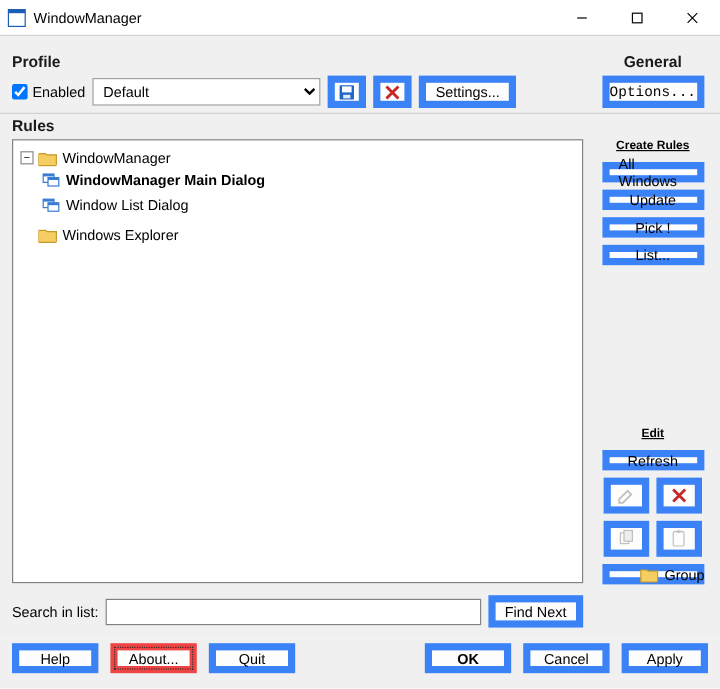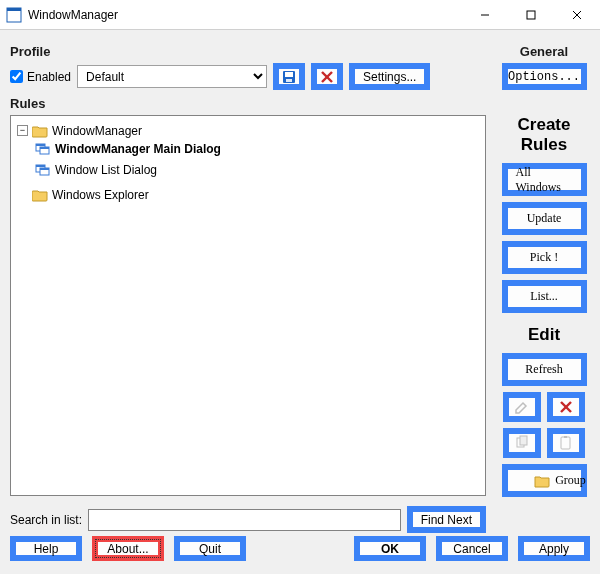--- a/index.html
+++ b/index.html
@@ -172,22 +172,22 @@
     padding: 0 4px;
   }
 
   .sidecol {
     width: 92px;
     display: flex;
     flex-direction: column;
     gap: 6px;
     padding-top: 0;
   }
-  .sidecol .glabel { font-weight:700; font-size:17px; text-align:center; margin-bottom:2px; }
-  .sidecol .btn { width: 85px; min-width:0; margin:0 auto; height:33px;font-family:Liberation Serif, serif; }
+  .sidecol .glabel { font-weight:700; font-size:10px; text-align:center; margin-bottom:2px;text-decoration:underline; }
+  .sidecol .btn { width: 85px; min-width:0; margin:0 auto; height:17px; }
   .sidecol .iconbtn { width:38px; height:30px; }
   .sidecol .pair { display:flex; gap:6px; justify-content:center; }
   .spacer-v { flex: 1 1 auto; }
 
   
   .bottombar {
     height: 41px;
     background: #f0f0f0;
     display: flex;
     align-items: center;

